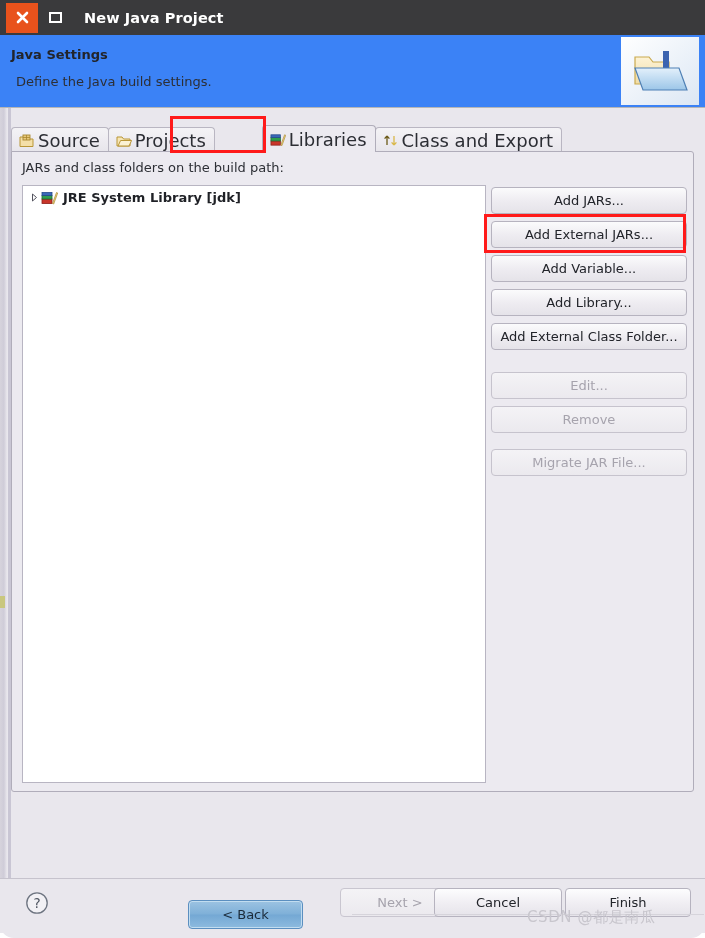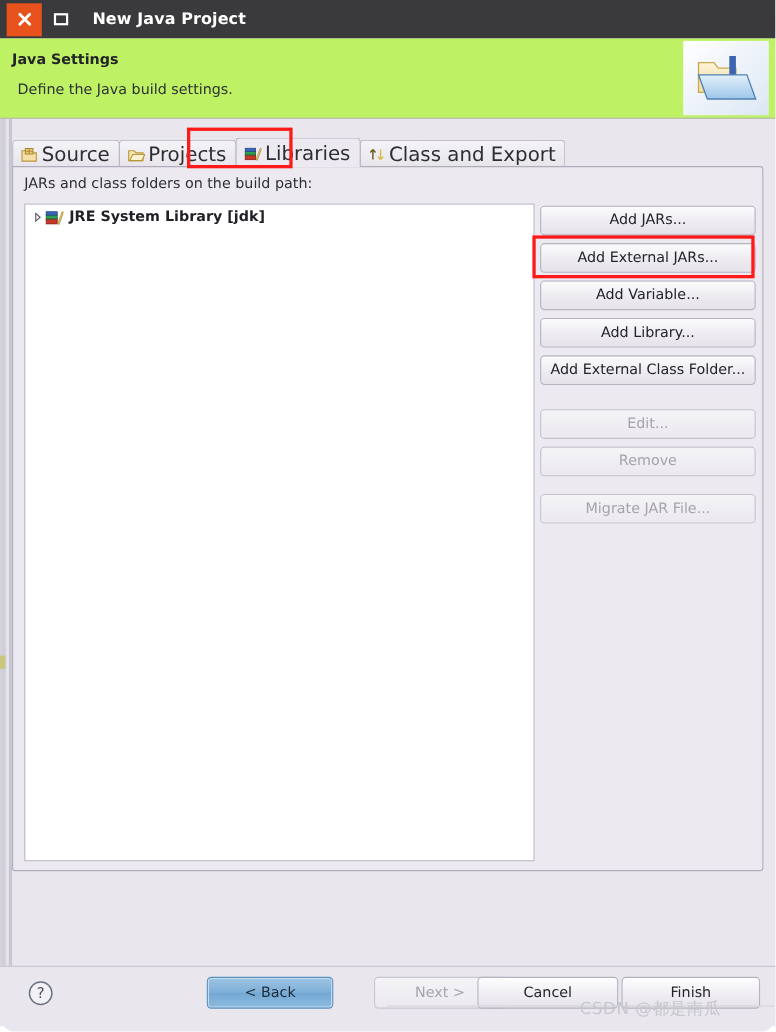--- a/index.html
+++ b/index.html
@@ -66,21 +66,21 @@
     color: #ffffff;
     font-size: 14.5px;
     font-weight: bold;
     letter-spacing: 0.1px;
   }
 
   
   .header {
     position: absolute; left: 0; top: 35px;
     width: 705px; height: 73px;
-    background: #bef264;
+    background: #3b82f6;
     border-bottom: 1px solid #b6b6b6;
   }
   .header-title {
     position: absolute; left: 11px; top: 12px;
     font-size: 13px; font-weight: bold; color: #22242a;
   }
   .header-sub {
     position: absolute; left: 16px; top: 39px;
     font-size: 13px; color: #2d2f35;
   }
@@ -109,20 +109,21 @@
     margin-right: -1px;
     cursor: pointer;
     position: relative;
     white-space: nowrap;
   }
   .tab.active {
     background: #eceaf0;
     height: 27px;
     z-index: 3;
     border-color: #b0adba;
+    margin-left: 48px;
   }
   .tab .tab-icon {
     width: 16px; height: 15px;
     margin-right: 3px;
     flex: 0 0 auto;
     display: block;
   }
 
   
   .tabbody {
@@ -226,20 +227,21 @@
     border-radius: 4px;
     cursor: pointer;
     padding: 0;
   }
   #btn-back {
     left: 188px; width: 115px;
     background: linear-gradient(to bottom, #9cc3e2 0%, #7fb0d8 48%, #74a8d4 52%, #8dbbdf 100%);
     border: 1px solid #5b8fc0;
     box-shadow: inset 0 0 0 1px #c2ddf0;
     color: #1b2b3a;
+    margin-top: 12px;
   }
   #btn-next {
     left: 308px; width: 120px;
     color: #a6a3ad;
     background: linear-gradient(to bottom, #f4f3f6 0%, #ebe9ee 100%);
     border-color: #c9c6d0;
     cursor: default;
     margin-left: 32px;
   }
   #btn-cancel { left: 434px; width: 128px; }

